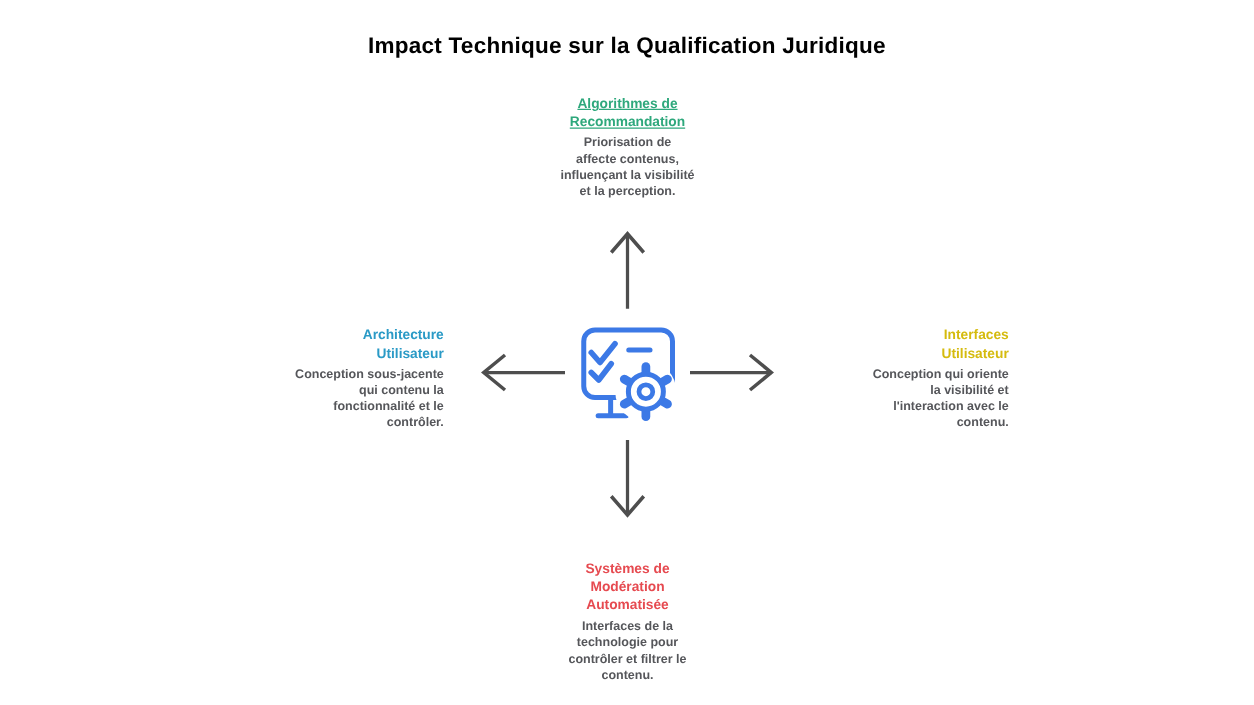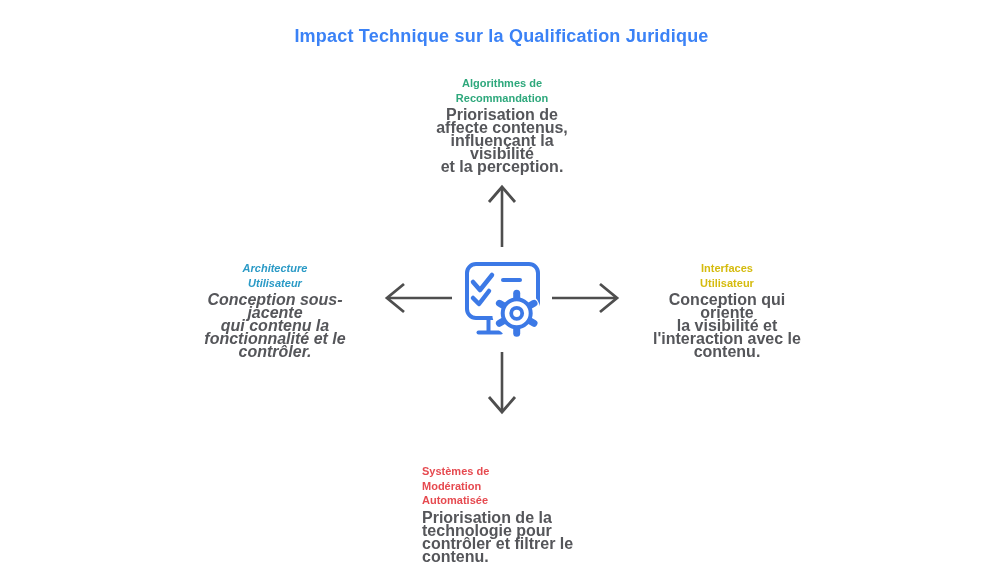--- a/index.html
+++ b/index.html
@@ -6,47 +6,47 @@
   #canvas{
     position:relative;
     width:1003px;height:564px;
     background:#ffffff;
     font-family:"Liberation Sans", sans-serif;
     overflow:hidden;
   }
   .main-title{
     position:absolute;top:26px;left:0;width:100%;
     text-align:center;
-    font-size:18px;font-weight:bold;color:#3b82f6;
+    font-size:18px;font-weight:bold;color:#000000;
     letter-spacing:.2px;
   }
   .node{position:absolute;width:160px;}
   .node.top{left:422px;top:76px;text-align:center;}
-  .node.left{left:195px;top:261px;text-align:center;font-style:italic;}
-  .node.right{left:647px;top:261px;text-align:center;}
-  .node.bottom{left:422px;top:448px;text-align:left;margin-top:16px;}
+  .node.left{left:195px;top:261px;text-align:right;}
+  .node.right{left:647px;top:261px;text-align:right;}
+  .node.bottom{left:422px;top:448px;text-align:center;}
   .node-title{font-size:11px;font-weight:bold;line-height:14.5px;}
-  .node-desc{font-size:16px;font-weight:bold;line-height:13px;color:#55565A;margin-top:3px;}
+  .node-desc{font-size:10px;font-weight:bold;line-height:13px;color:#55565A;margin-top:3px;}
   .arrow{position:absolute;}
   .arrow svg, .center-icon svg{display:block;}
   .arrow-up{left:484px;top:183px;}
   .arrow-down{left:484px;top:350px;}
   .arrow-left{left:383px;top:281px;}
   .arrow-right{left:549px;top:281px;}
   .center-icon{position:absolute;left:454px;top:252px;width:100px;height:100px;}
 </style>
 </head>
 <body>
 
 <div id="canvas">
 
   <div class="main-title">Impact Technique sur la Qualification Juridique</div>
 
   <div class="node top">
-    <div class="node-title" style="color: rgb(46, 168, 124);">
+    <div class="node-title" style="color: rgb(46, 168, 124); text-decoration: underline;">
       <div>Algorithmes de</div>
       <div>Recommandation</div>
     </div>
     <div class="node-desc">
       <div>Priorisation de</div>
       <div>affecte contenus,</div>
       <div>influençant la visibilité</div>
       <div>et la perception.</div>
     </div>
   </div>
@@ -77,21 +77,21 @@
     </div>
   </div>
 
   <div class="node bottom">
     <div class="node-title" style="color: rgb(230, 74, 80);">
       <div>Systèmes de</div>
       <div>Modération</div>
       <div>Automatisée</div>
     </div>
     <div class="node-desc">
-      <div>Priorisation de la</div>
+      <div>Interfaces de la</div>
       <div>technologie pour</div>
       <div>contrôler et filtrer le</div>
       <div>contenu.</div>
     </div>
   </div>
 
   <div class="arrow arrow-up">
     <svg width="36" height="66" viewBox="0 0 36 66" fill="none">
       <line x1="18" y1="4" x2="18" y2="64" stroke="#4E4E4E" stroke-width="2.6"></line>
       <polyline points="5,19 18,4 31,19" stroke="#4E4E4E" stroke-width="2.8" fill="none"></polyline>

